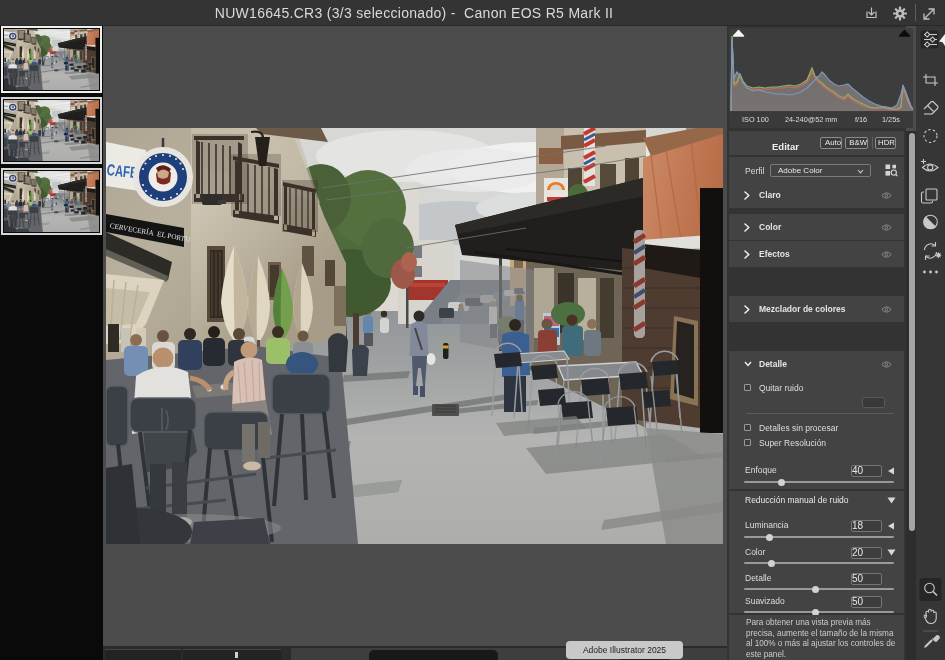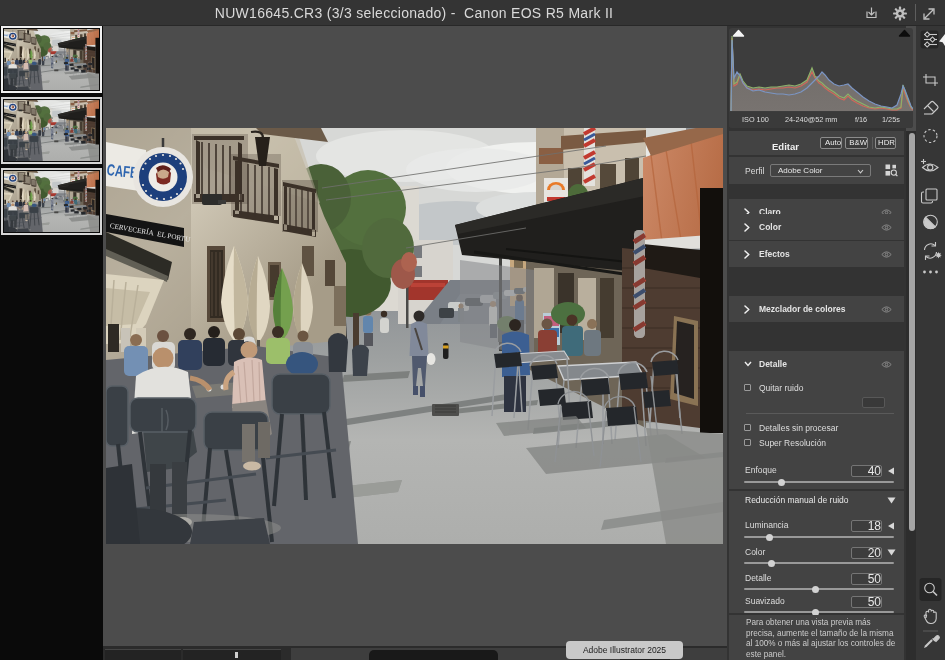--- a/index.html
+++ b/index.html
@@ -28,21 +28,21 @@
 #scrolltrack{left:906px;top:131px;width:10px;height:529px;background:#2d2d2d;}
 #scrollthumb{left:908.5px;top:133px;width:6px;height:398px;background:#a5a5a5;border-radius:3px;}
 
 #toolbar{left:916px;top:26px;width:29px;height:634px;background:#363636;}
 
 #bottomstrip{left:103px;top:646px;width:624px;height:14px;background:#2b2b2b;}
 #tooltip{left:566px;top:641px;width:117px;height:18px;background:#c9c9c9;border-radius:4px;
 color:#1c1c1c;font-size:8.5px;text-align:center;line-height:18px;}
 .lbl{position:absolute;color:#dedede;font-size:8.5px;}
 .vbox{position:absolute;width:31px;height:12px;border:1px solid #757575;border-radius:2px;
-color:#e8e8e8;font-size:12px;text-align:right;line-height:10px;background:#3d3d3d;}
+color:#e8e8e8;font-size:10px;text-align:left;line-height:10px;background:#3d3d3d;}
 .cb{position:absolute;width:7px;height:7px;border:1px solid #9a9a9a;border-radius:1px;background:#3d3d3d;margin-left:-2px;}
 .slider{position:absolute;left:15px;width:150px;height:2px;background:#999999;border-radius:1px;}
 .sthumb{position:absolute;top:-2.5px;width:7px;height:7px;border-radius:50%;background:#d2d2d2;}
 </style></head>
 <body>
 <div id="stage">
 
   <svg width="0" height="0" style="position:absolute">
     <defs>
       <linearGradient id="pav" x1="0" y1="0" x2="0" y2="1">
@@ -520,21 +520,21 @@
           </svg></span>
       <svg class="abs" style="left:156px;top:7px" width="13" height="13" viewBox="0 0 13 13">
         <rect x="0.5" y="0.5" width="4.6" height="4.6" fill="#d5d5d5"></rect>
         <rect x="7.4" y="0.8" width="3.6" height="3.6" fill="#d5d5d5"></rect>
         <rect x="0.5" y="7" width="4.6" height="4.6" fill="#d5d5d5"></rect>
         <circle cx="8.8" cy="8.6" r="2.6" fill="none" stroke="#d5d5d5" stroke-width="1.1"></circle>
         <line x1="10.7" y1="10.5" x2="12.4" y2="12.2" stroke="#d5d5d5" stroke-width="1.2"></line>
       </svg>
     </div>
 
-    <div class="tile sec" style="top:173px;">
+    <div class="tile sec" style="top:156px;">
         <svg class="abs" style="left:15px;top:9px" width="6" height="9" viewBox="0 0 6 9">
           <path d="M1,1 L4.8,4.5 L1,8" stroke="#f0f0f0" stroke-width="1.5" fill="none" stroke-linecap="round" stroke-linejoin="round"></path>
         </svg>
         <span class="sechead abs" style="left:30px;top:8px;">Claro</span>
         <svg class="eye" width="11" height="7" viewBox="0 0 11 7">
           <path d="M0.8,3.5 Q5.5,-1.8 10.2,3.5 Q5.5,8.8 0.8,3.5 Z" fill="none" stroke="#8f8f8f" stroke-width="0.9"></path>
           <circle cx="5.5" cy="3.5" r="1.3" fill="none" stroke="#8f8f8f" stroke-width="0.9"></circle>
         </svg>
       </div>
     <div class="tile sec" style="top:187.5px;">

